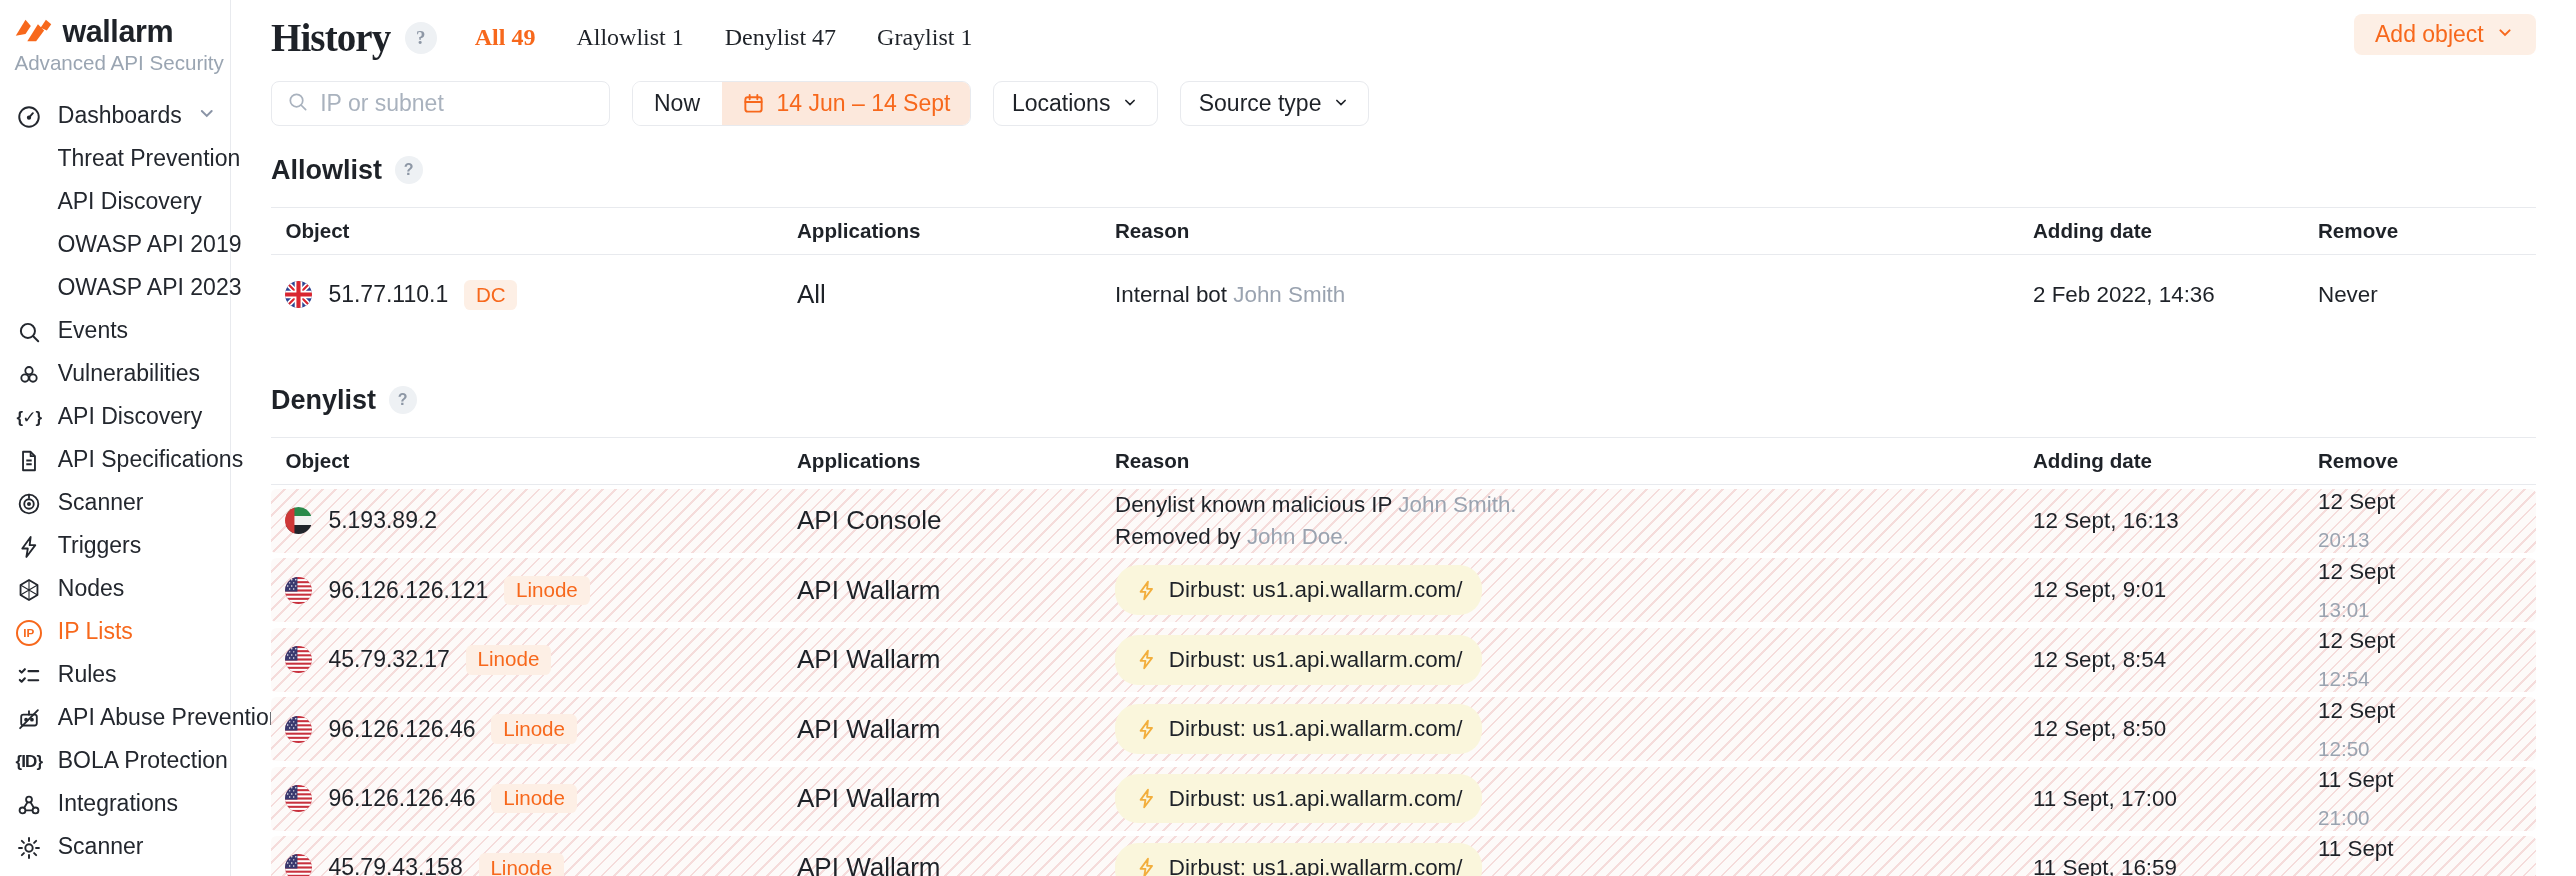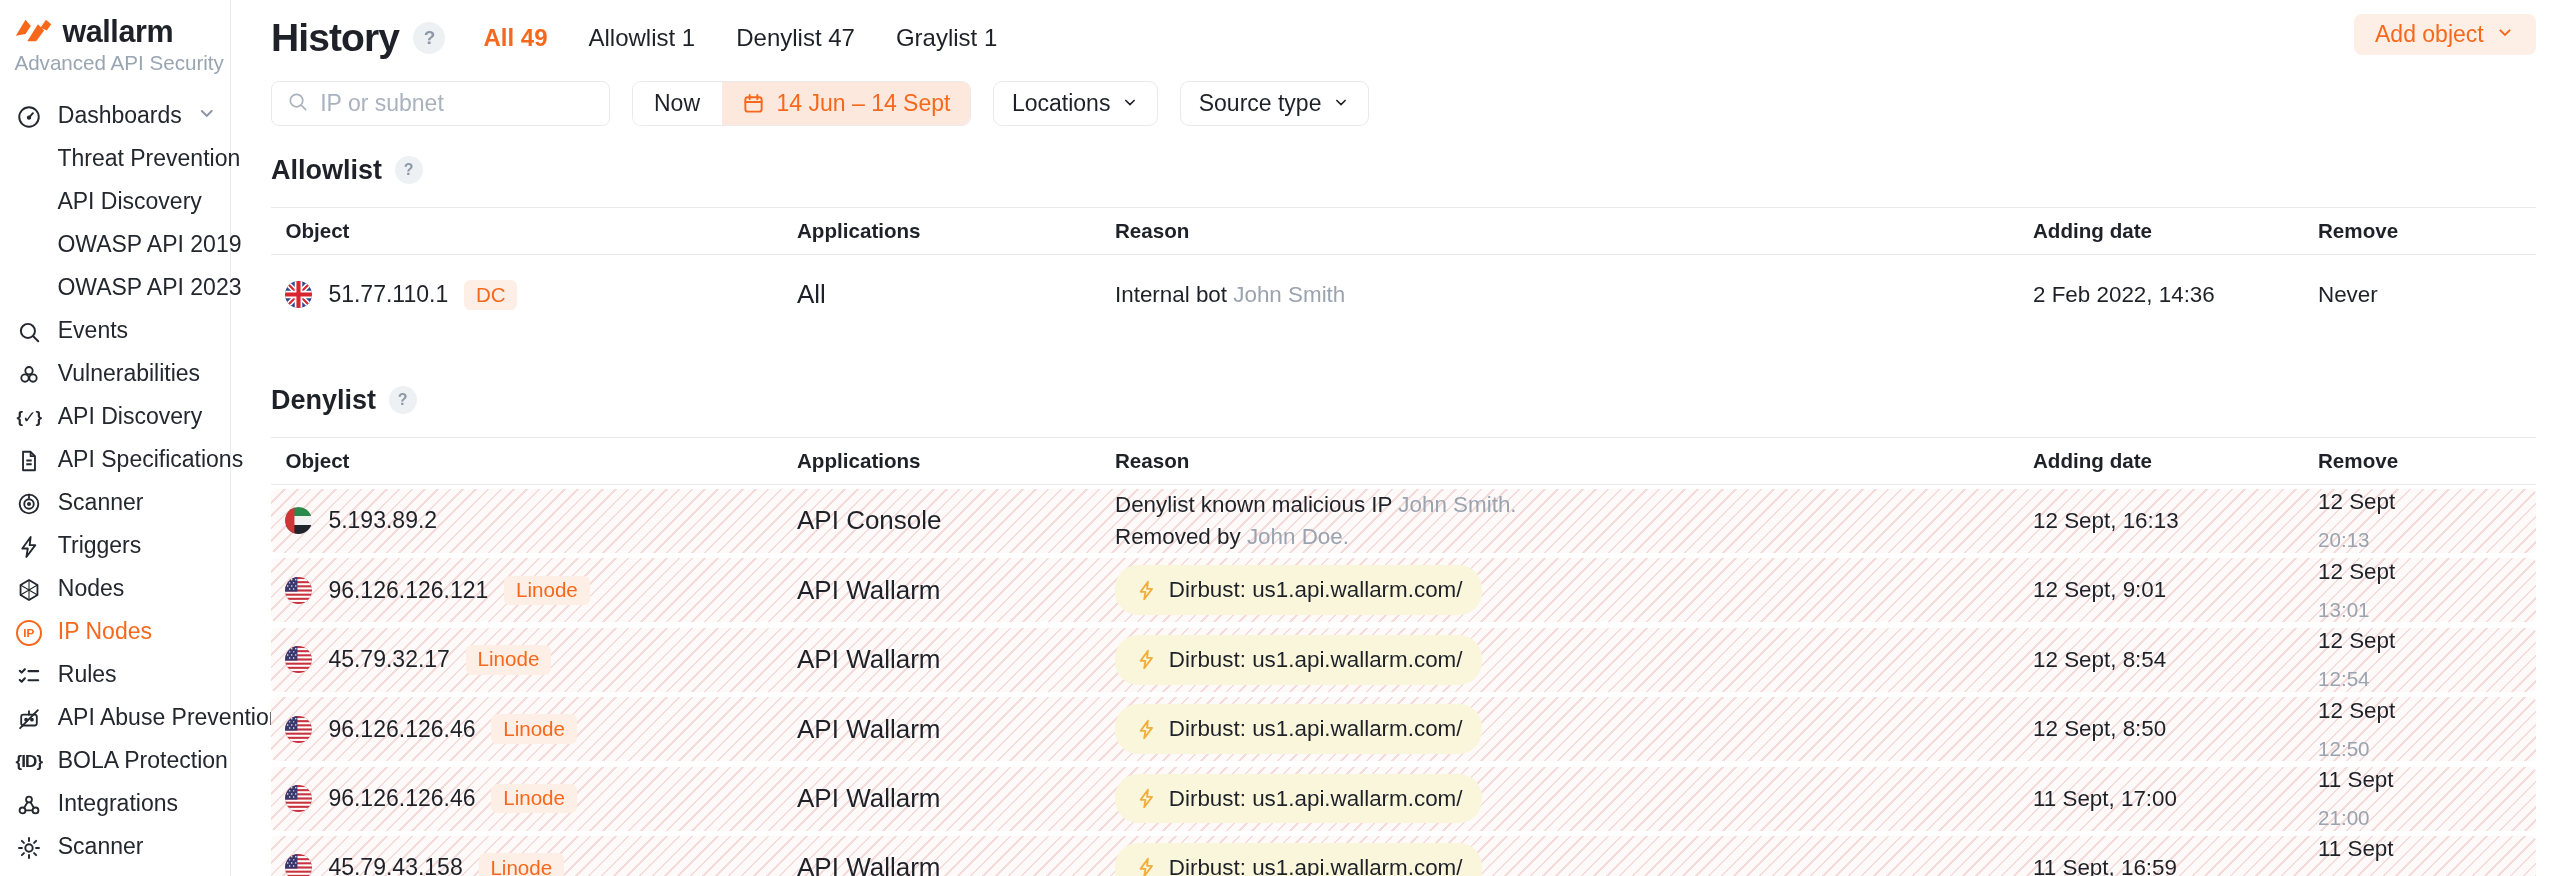--- a/index.html
+++ b/index.html
@@ -25,21 +25,21 @@
   .side-item .ic svg{width:26px;height:26px;}
   .side-item.child{padding-left:43px;}
   .side-item.active{color:var(--accent);}
   .side-item .chev{margin-left:auto;color:#8A94A6;display:flex;}
   .ic-text{font-weight:700;font-size:17px;letter-spacing:-0.9px;}
   .ic-ip{width:26px;height:26px;border:2.2px solid currentColor;border-radius:50%;
     display:flex;align-items:center;justify-content:center;font-size:11.7px;font-weight:800;letter-spacing:0;}
 
   
   .content{flex:1;position:relative;padding:0 40px;}
-  .page-header{display:flex;align-items:center;margin-top:10.8px;height:54px;}
+  .page-header{display:flex;align-items:center;margin-top:10.8px;height:54px;font-family:Liberation Serif, serif;}
   .page-title{font-size:39px;font-weight:800;letter-spacing:-0.9px;}
   .help{width:32px;height:32px;border-radius:50%;background:#EEF1F4;color:#8D97A5;
     display:flex;align-items:center;justify-content:center;font-size:19px;font-weight:700;
     margin-left:14.4px;flex:none;cursor:pointer;}
   .help.small{width:28px;height:28px;font-size:16px;margin-left:12.6px;}
   .tabs{display:flex;gap:41px;margin-left:38px;font-size:24px;}
   .tab{cursor:pointer;}
   .tab.active{color:var(--accent);font-weight:700;}
   .add-btn{position:absolute;top:14.4px;right:40px;height:41px;display:flex;align-items:center;gap:10.8px;
     background:var(--accent-soft);color:var(--accent);border:none;border-radius:8px;
@@ -194,21 +194,21 @@
               <path d="M12 2.8l7.8 4.6v9.2L12 21.2l-7.8-4.6V7.4z"></path>
               <path d="M12 2.8v18.4M4.2 7.4l15.6 9.2M19.8 7.4L4.2 16.6" stroke-width="1"></path>
             </svg>
           </span>
           <span>Nodes</span>
         </div>
         <div class="side-item active">
           <span class="ic">
             <span class="ic-ip">IP</span>
           </span>
-          <span>IP Nodes</span>
+          <span>IP Lists</span>
         </div>
         <div class="side-item">
           <span class="ic">
             <svg viewBox="0 0 24 24" fill="none" stroke="currentColor" stroke-width="1.9" stroke-linecap="round" stroke-linejoin="round">
               <path d="M3.5 7.2l1.7 1.7 3-3.2"></path>
               <path d="M11.5 7.5H20.5"></path>
               <path d="M3.5 15.6l1.7 1.7 3-3.2"></path>
               <path d="M11.5 16H20.5"></path>
             </svg>
           </span>

